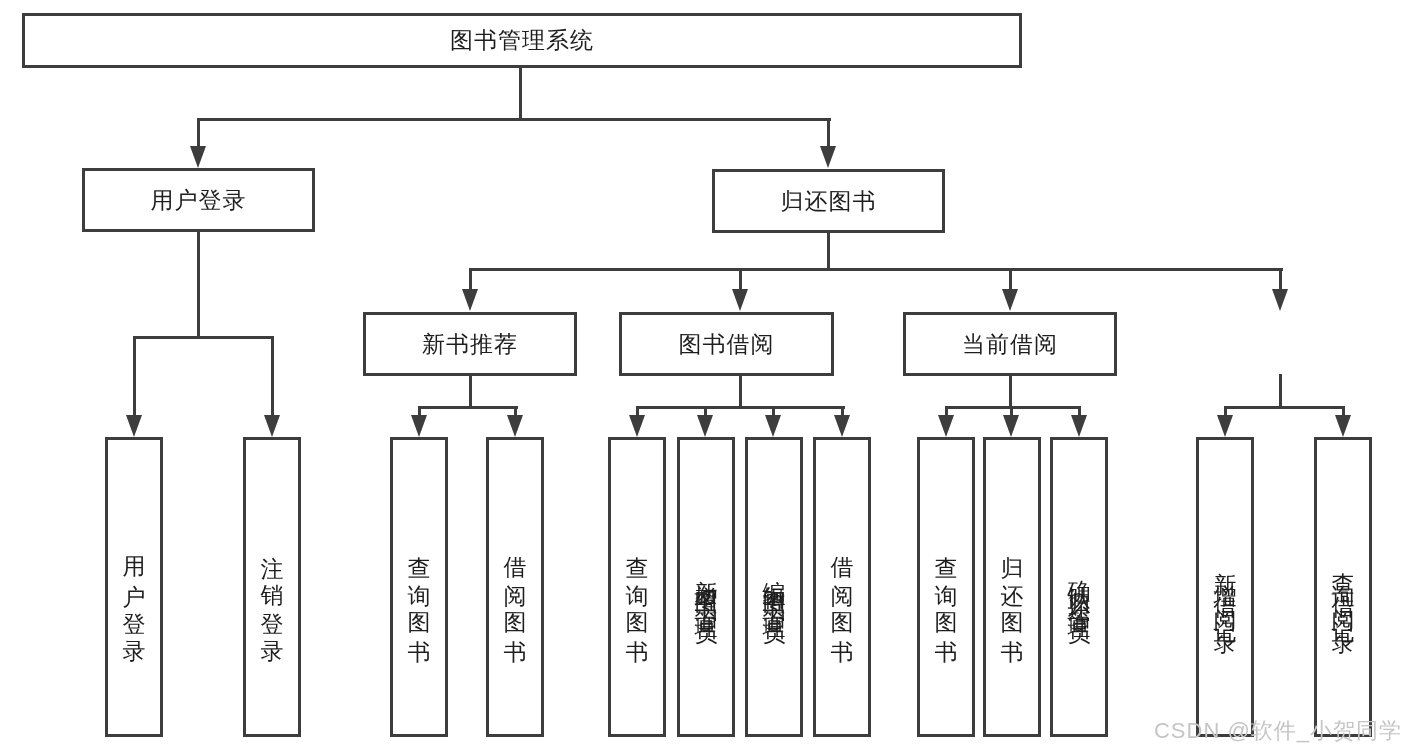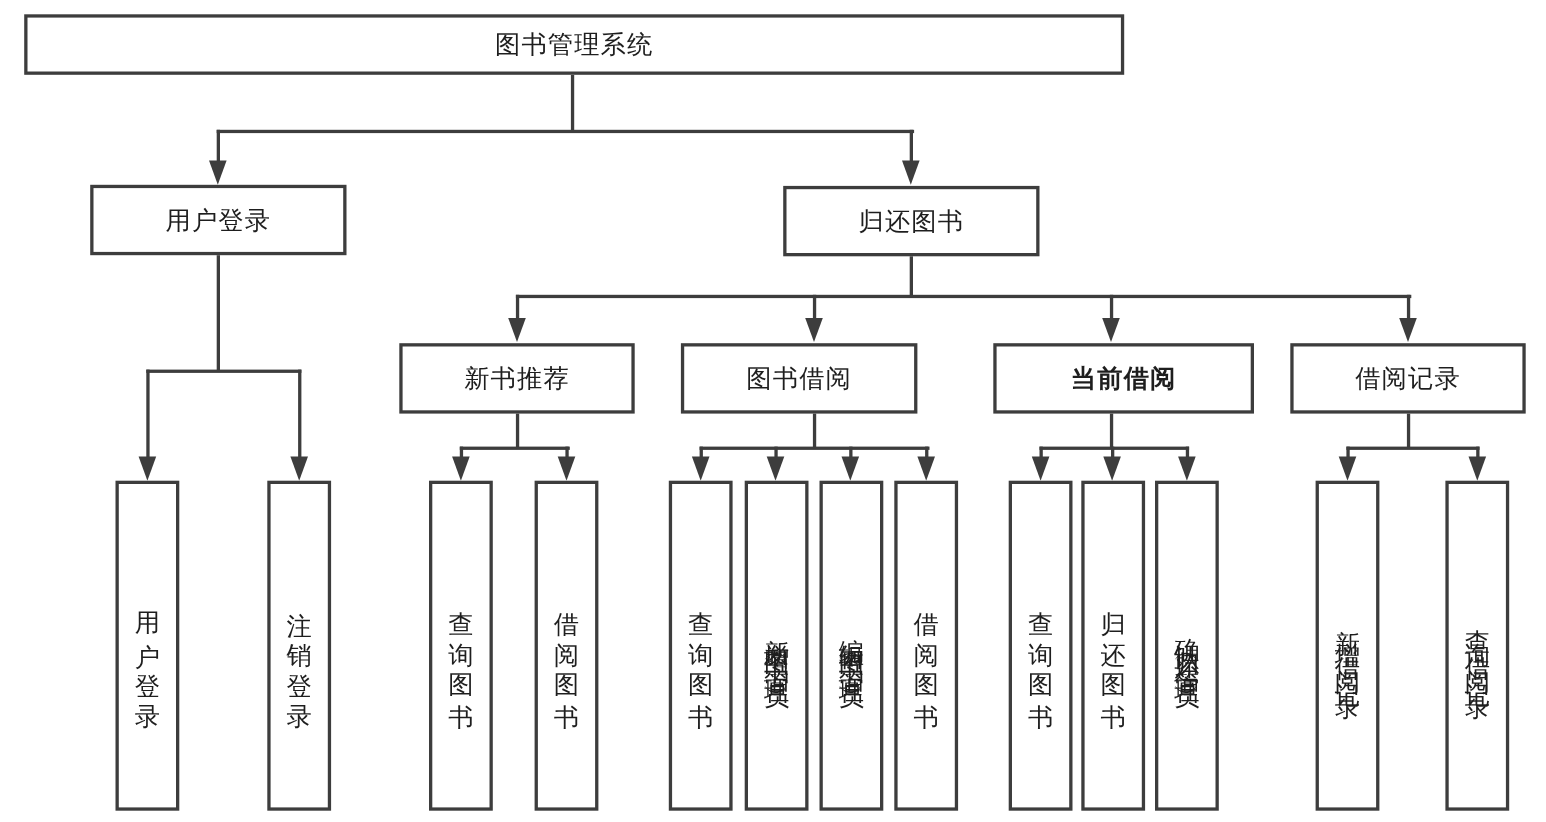--- a/index.html
+++ b/index.html
@@ -132,25 +132,22 @@
   <div class="box" style="left:712px;top:169px;width:233px;height:64px;">
     <span class="hlabel">归还图书</span>
   </div>
 
   <div class="box" style="left:363px;top:312px;width:214px;height:64px;">
     <span class="hlabel">新书推荐</span>
   </div>
   <div class="box" style="left:619px;top:312px;width:215px;height:64px;">
     <span class="hlabel">图书借阅</span>
   </div>
-  <div class="box" style="left:903px;top:312px;width:237px;height:64px;font-weight:bold;">
+  <div class="box" style="left:903px;top:312px;width:214px;height:64px;">
     <span class="hlabel">当前借阅</span>
-  </div>
-  <div class="box" style="left:1173px;top:312px;width:214px;height:64px;">
-    <span class="hlabel">借阅记录</span>
   </div>
 
   <div class="box" style="left:105px;top:437px;width:58px;height:300px;">
     <span class="vtext vt4">用户登录</span>
   </div>
   <div class="box" style="left:243px;top:437px;width:58px;height:300px;">
     <span class="vtext vt4">注销登录</span>
   </div>
 
   <div class="box" style="left:390px;top:437px;width:58px;height:300px;">
@@ -183,14 +180,15 @@
     <span class="vtext vt9">确认归还（管理员）</span>
   </div>
 
   <div class="box" style="left:1196px;top:437px;width:58px;height:300px;">
     <span class="vtext vt6">新增借阅记录</span>
   </div>
   <div class="box" style="left:1314px;top:437px;width:58px;height:300px;">
     <span class="vtext vt6">查询借阅记录</span>
   </div>
 
+  <div class="watermark">CSDN @软件_小贺同学</div>
 
 </div>
 
 </body></html>

